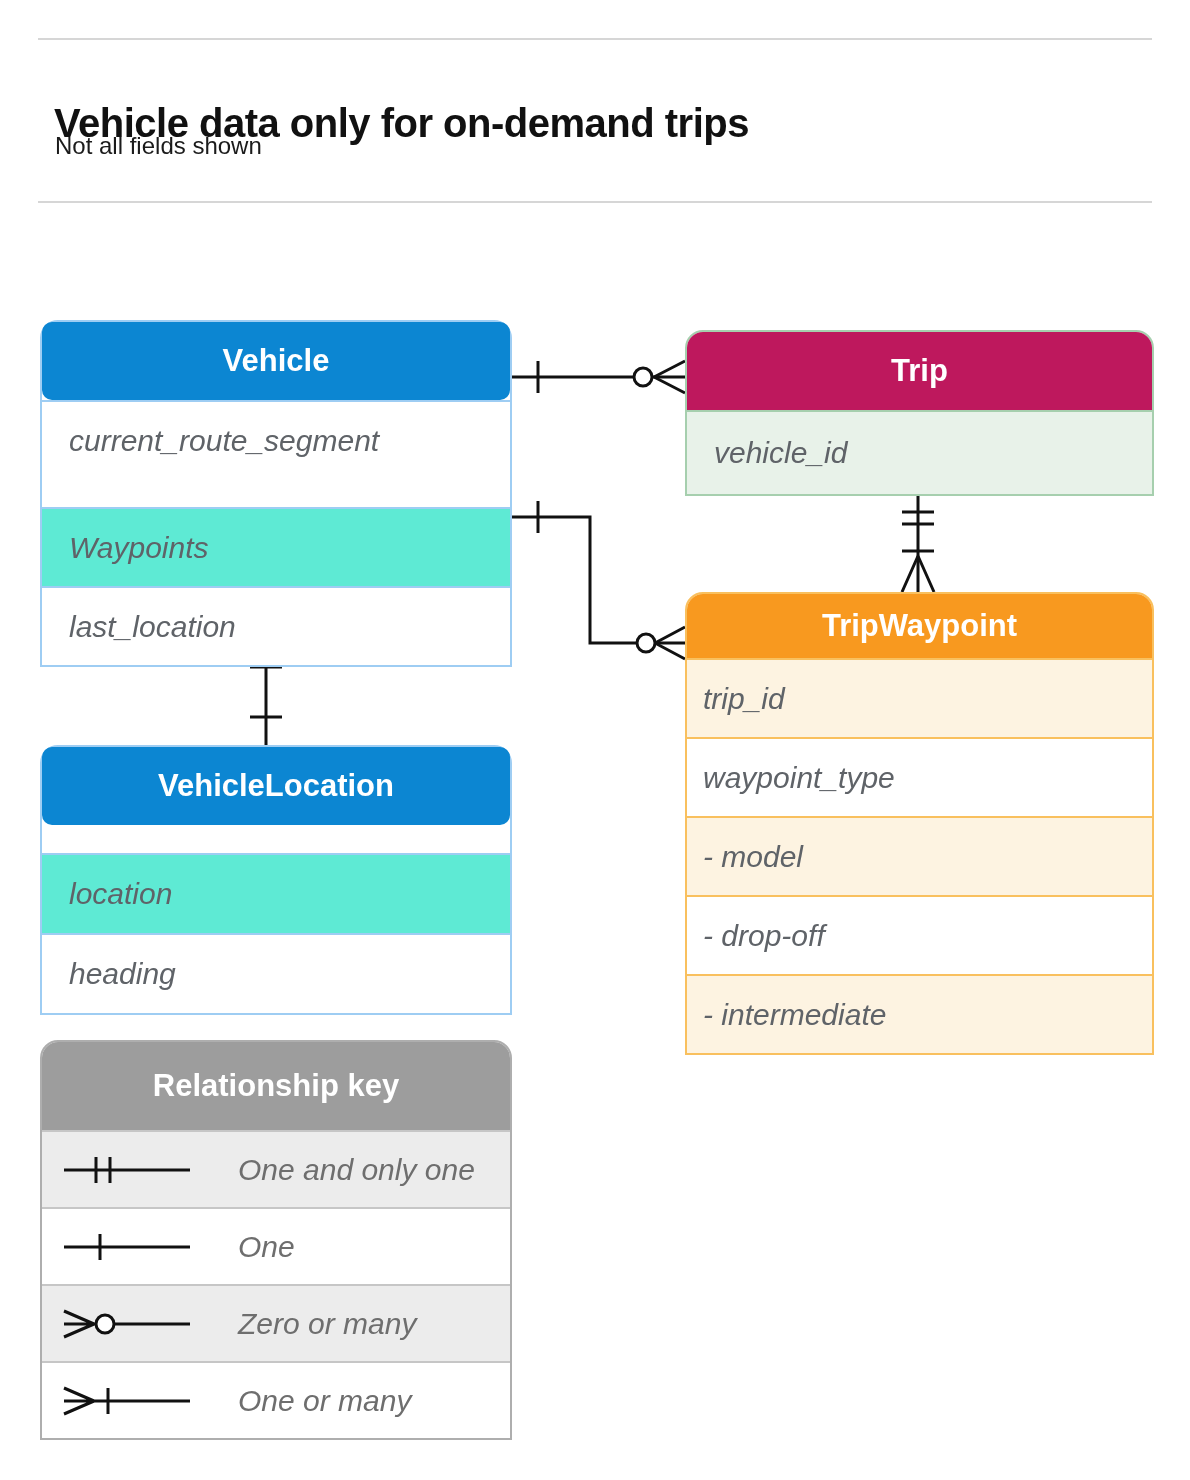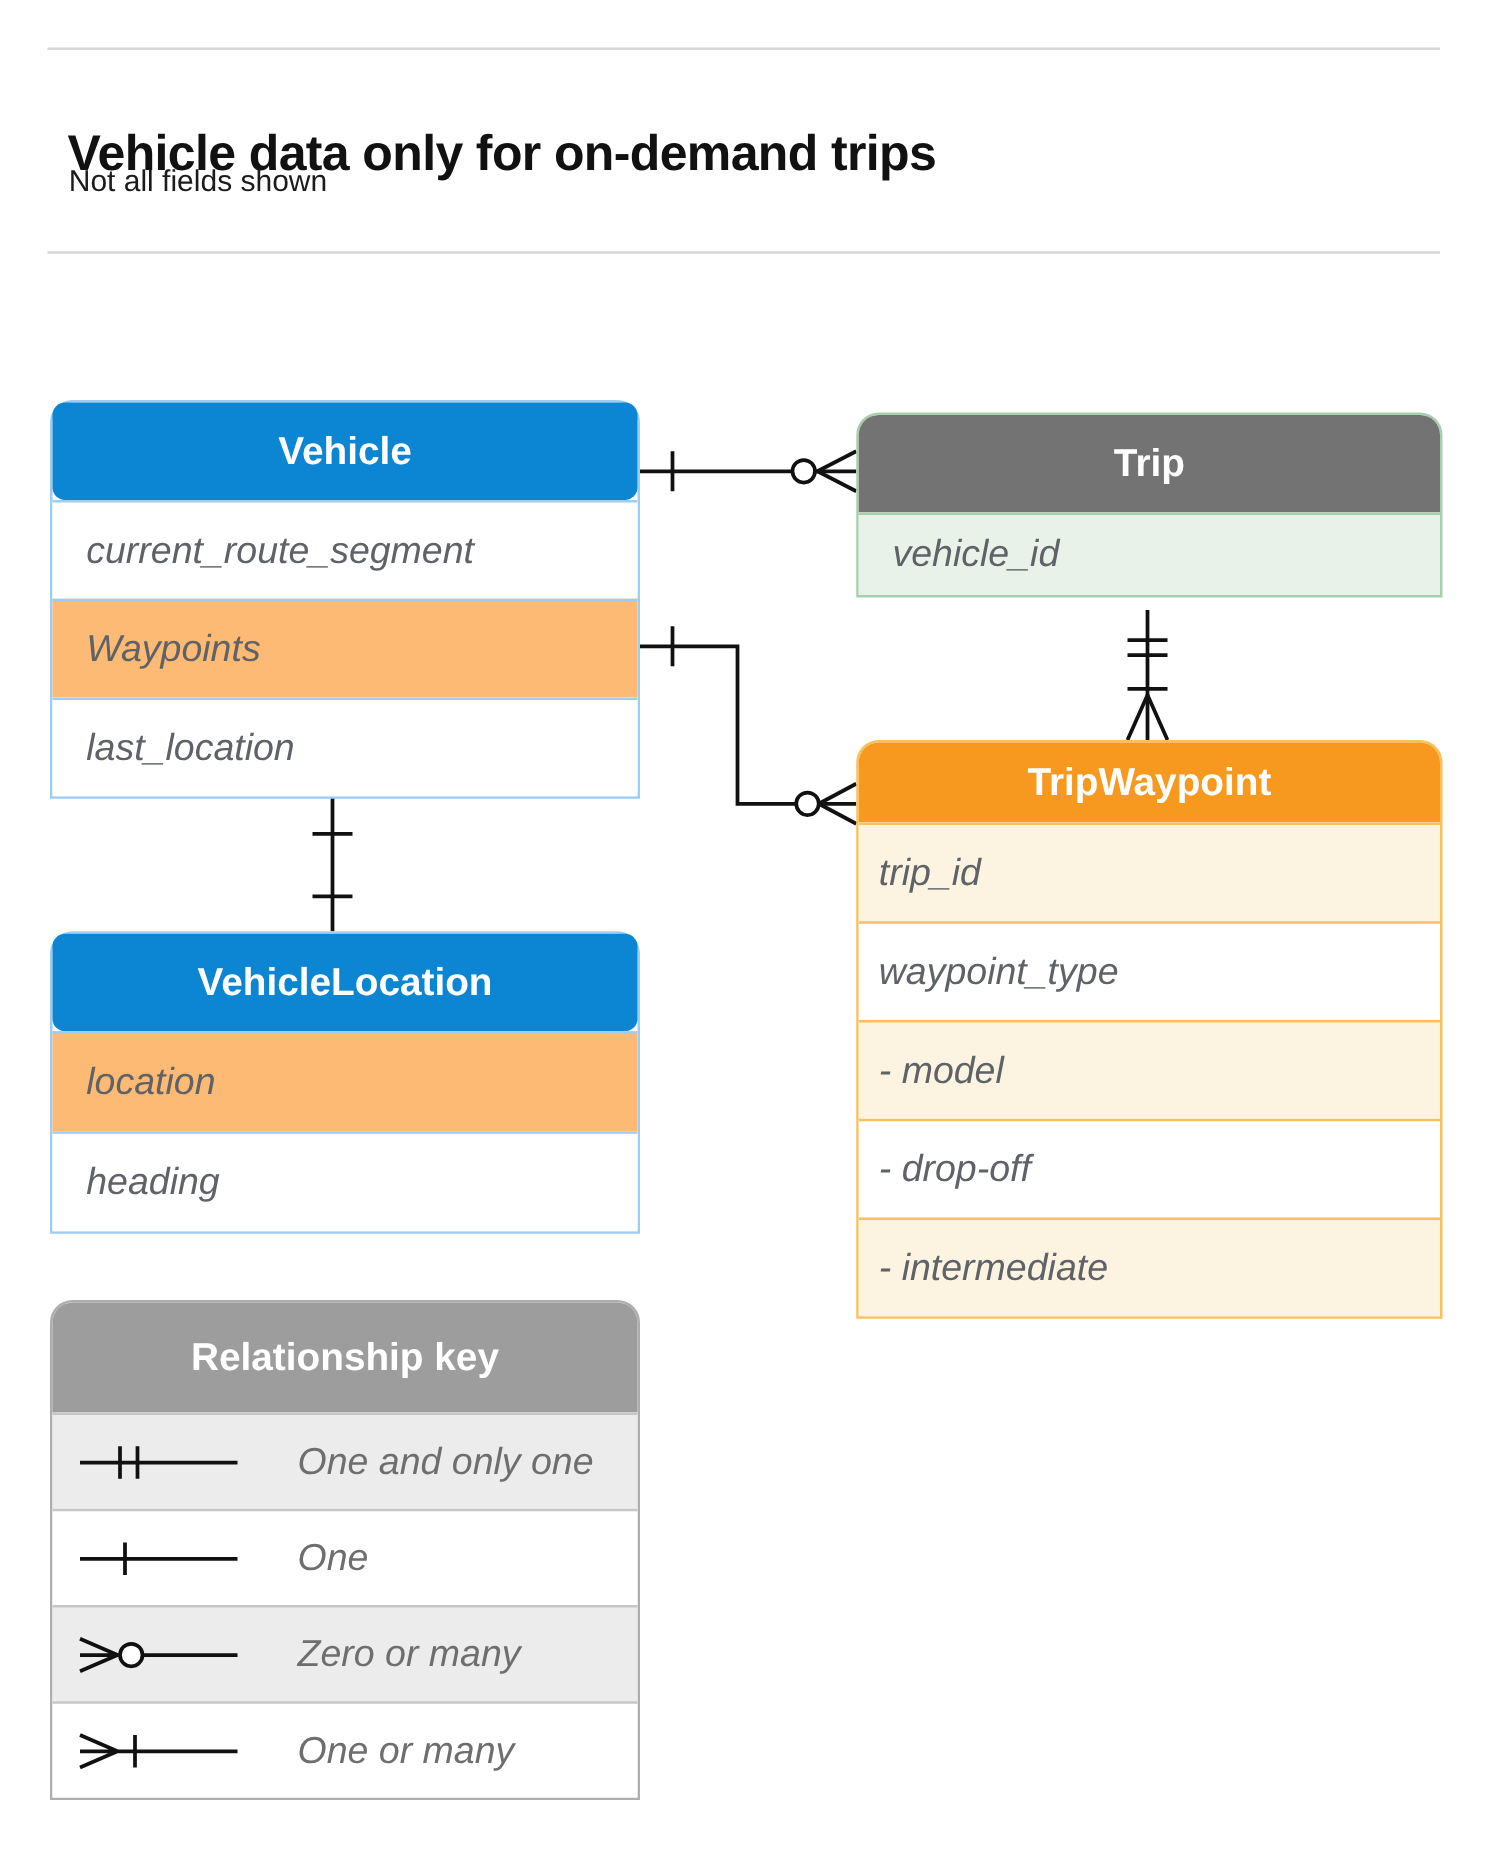--- a/index.html
+++ b/index.html
@@ -21,25 +21,25 @@
                border-radius:16px 16px 0 0;display:flex;align-items:center;justify-content:center;}
   .entity .row{font-size:30px;color:#5f6368;display:flex;align-items:center;
                padding-left:27px;background:#fff;box-sizing:border-box;font-style:italic;}
   .entity .row.indent{padding-left:52px;}
 
   
   .blue{border:2px solid #9ecdf3;}
   .blue .hdr{background:#0c86d2;border-radius:10px;}
   .blue .row{border-top:2px solid #9ecdf3;}
   .blue .row:first-of-type{border-top:none;}
-  .blue .row.shaded{background:#fdba74;}
+  .blue .row.shaded{background:#5eead4;margin-top:28px;}
 
   
   .green{border:2px solid #a6cfae;}
-  .green .hdr{background:#737373;}
+  .green .hdr{background:#be185d;}
   .green .row{border-top:2px solid #a6cfae;}
   .green .row:first-of-type{border-top:none;}
   .green .row.shaded{background:#e8f2e9;}
 
   
   .orange{border:2px solid #f9c05e;}
   .orange .hdr{background:#f8991f;}
   .orange .row{border-top:2px solid #f9c05e;}
   .orange .row:first-of-type{border-top:none;}
   .orange .row.shaded{background:#fdf3e1;}
@@ -50,21 +50,21 @@
   .gray .row{border-top:2px solid #c6c6c6;color:#6f6f6f;padding-left:0;}
   .gray .row:first-of-type{border-top:none;}
   .gray .row.shaded{background:#ececec;}
 
   #vehicle{left:40px;top:320px;width:468px;}
   #vehicle .hdr{height:78px;}
   #vehicle .row{height:79px;}
 
   #trip{left:685px;top:330px;width:465px;}
   #trip .hdr{height:78px;}
-  #trip .row{height:66px;}
+  #trip .row{height:84px;}
 
   #trip-waypoint{left:685px;top:592px;width:465px;}
   #trip-waypoint .hdr{height:64px;}
   #trip-waypoint .row{height:79px;padding-left:16px;}
 
   #vehicle-location{left:40px;top:745px;width:468px;}
   #vehicle-location .hdr{height:78px;}
   #vehicle-location .row{height:80px;}
 
   #legend{left:40px;top:1040px;width:468px;}

